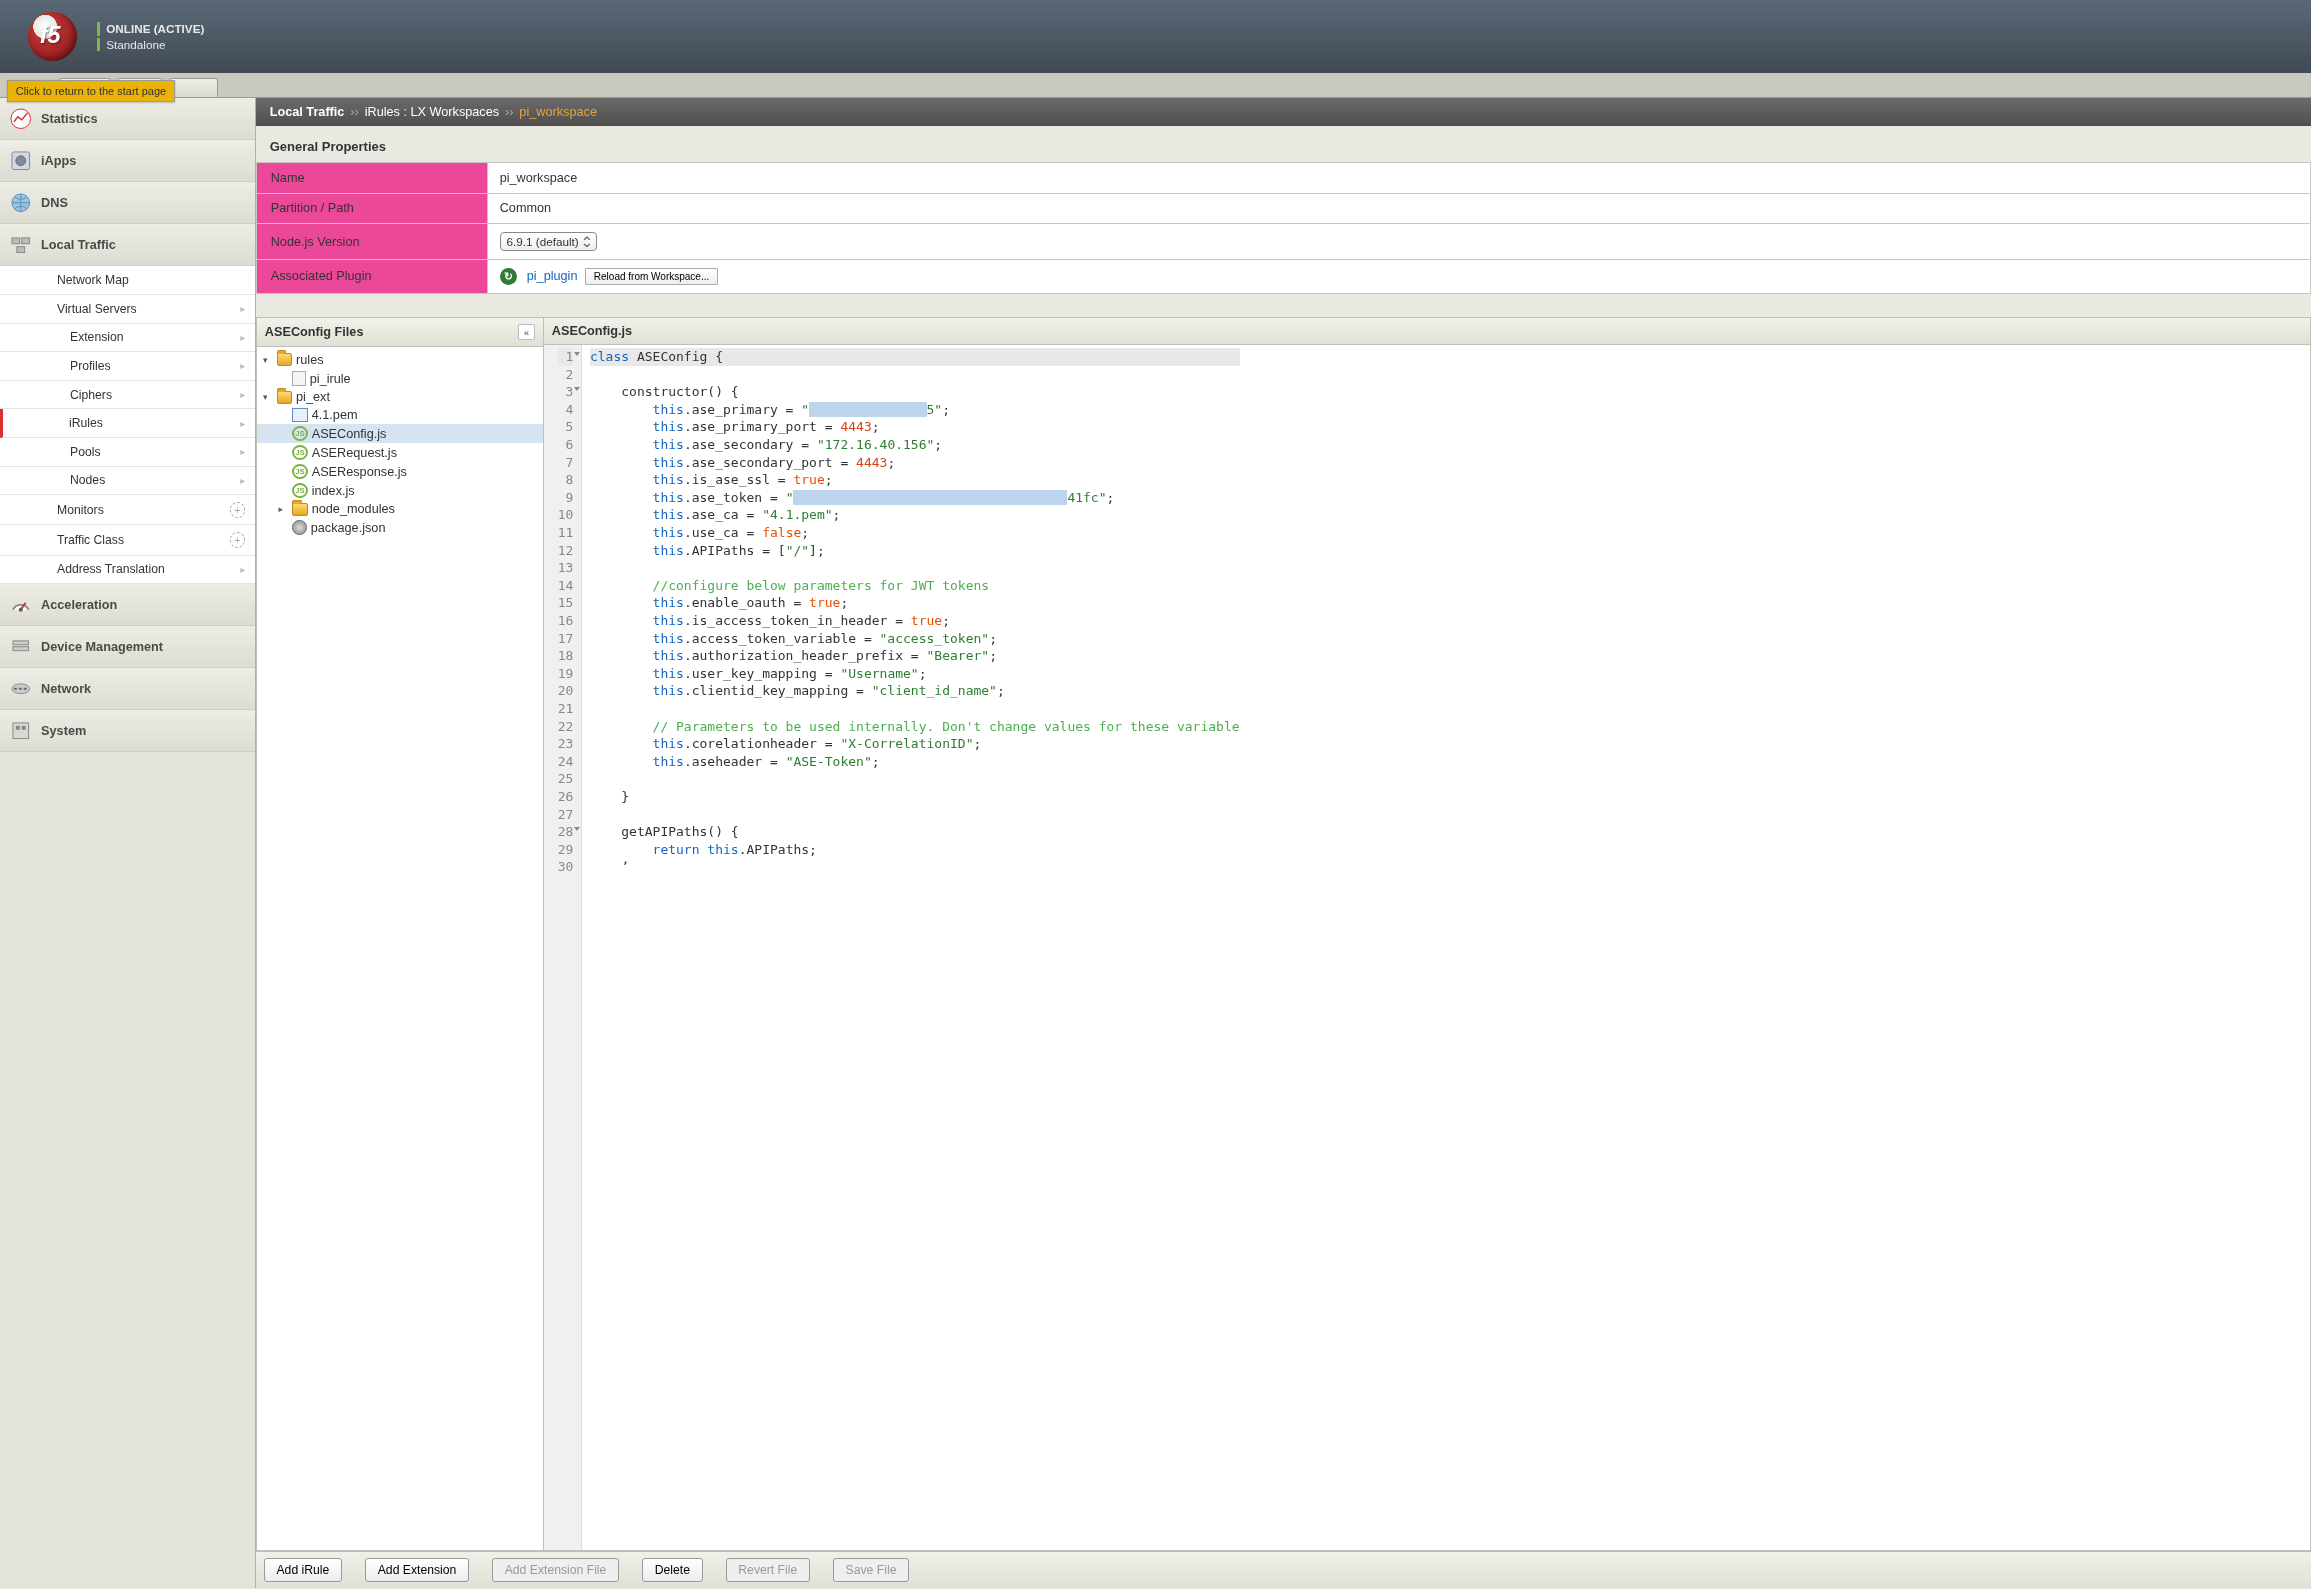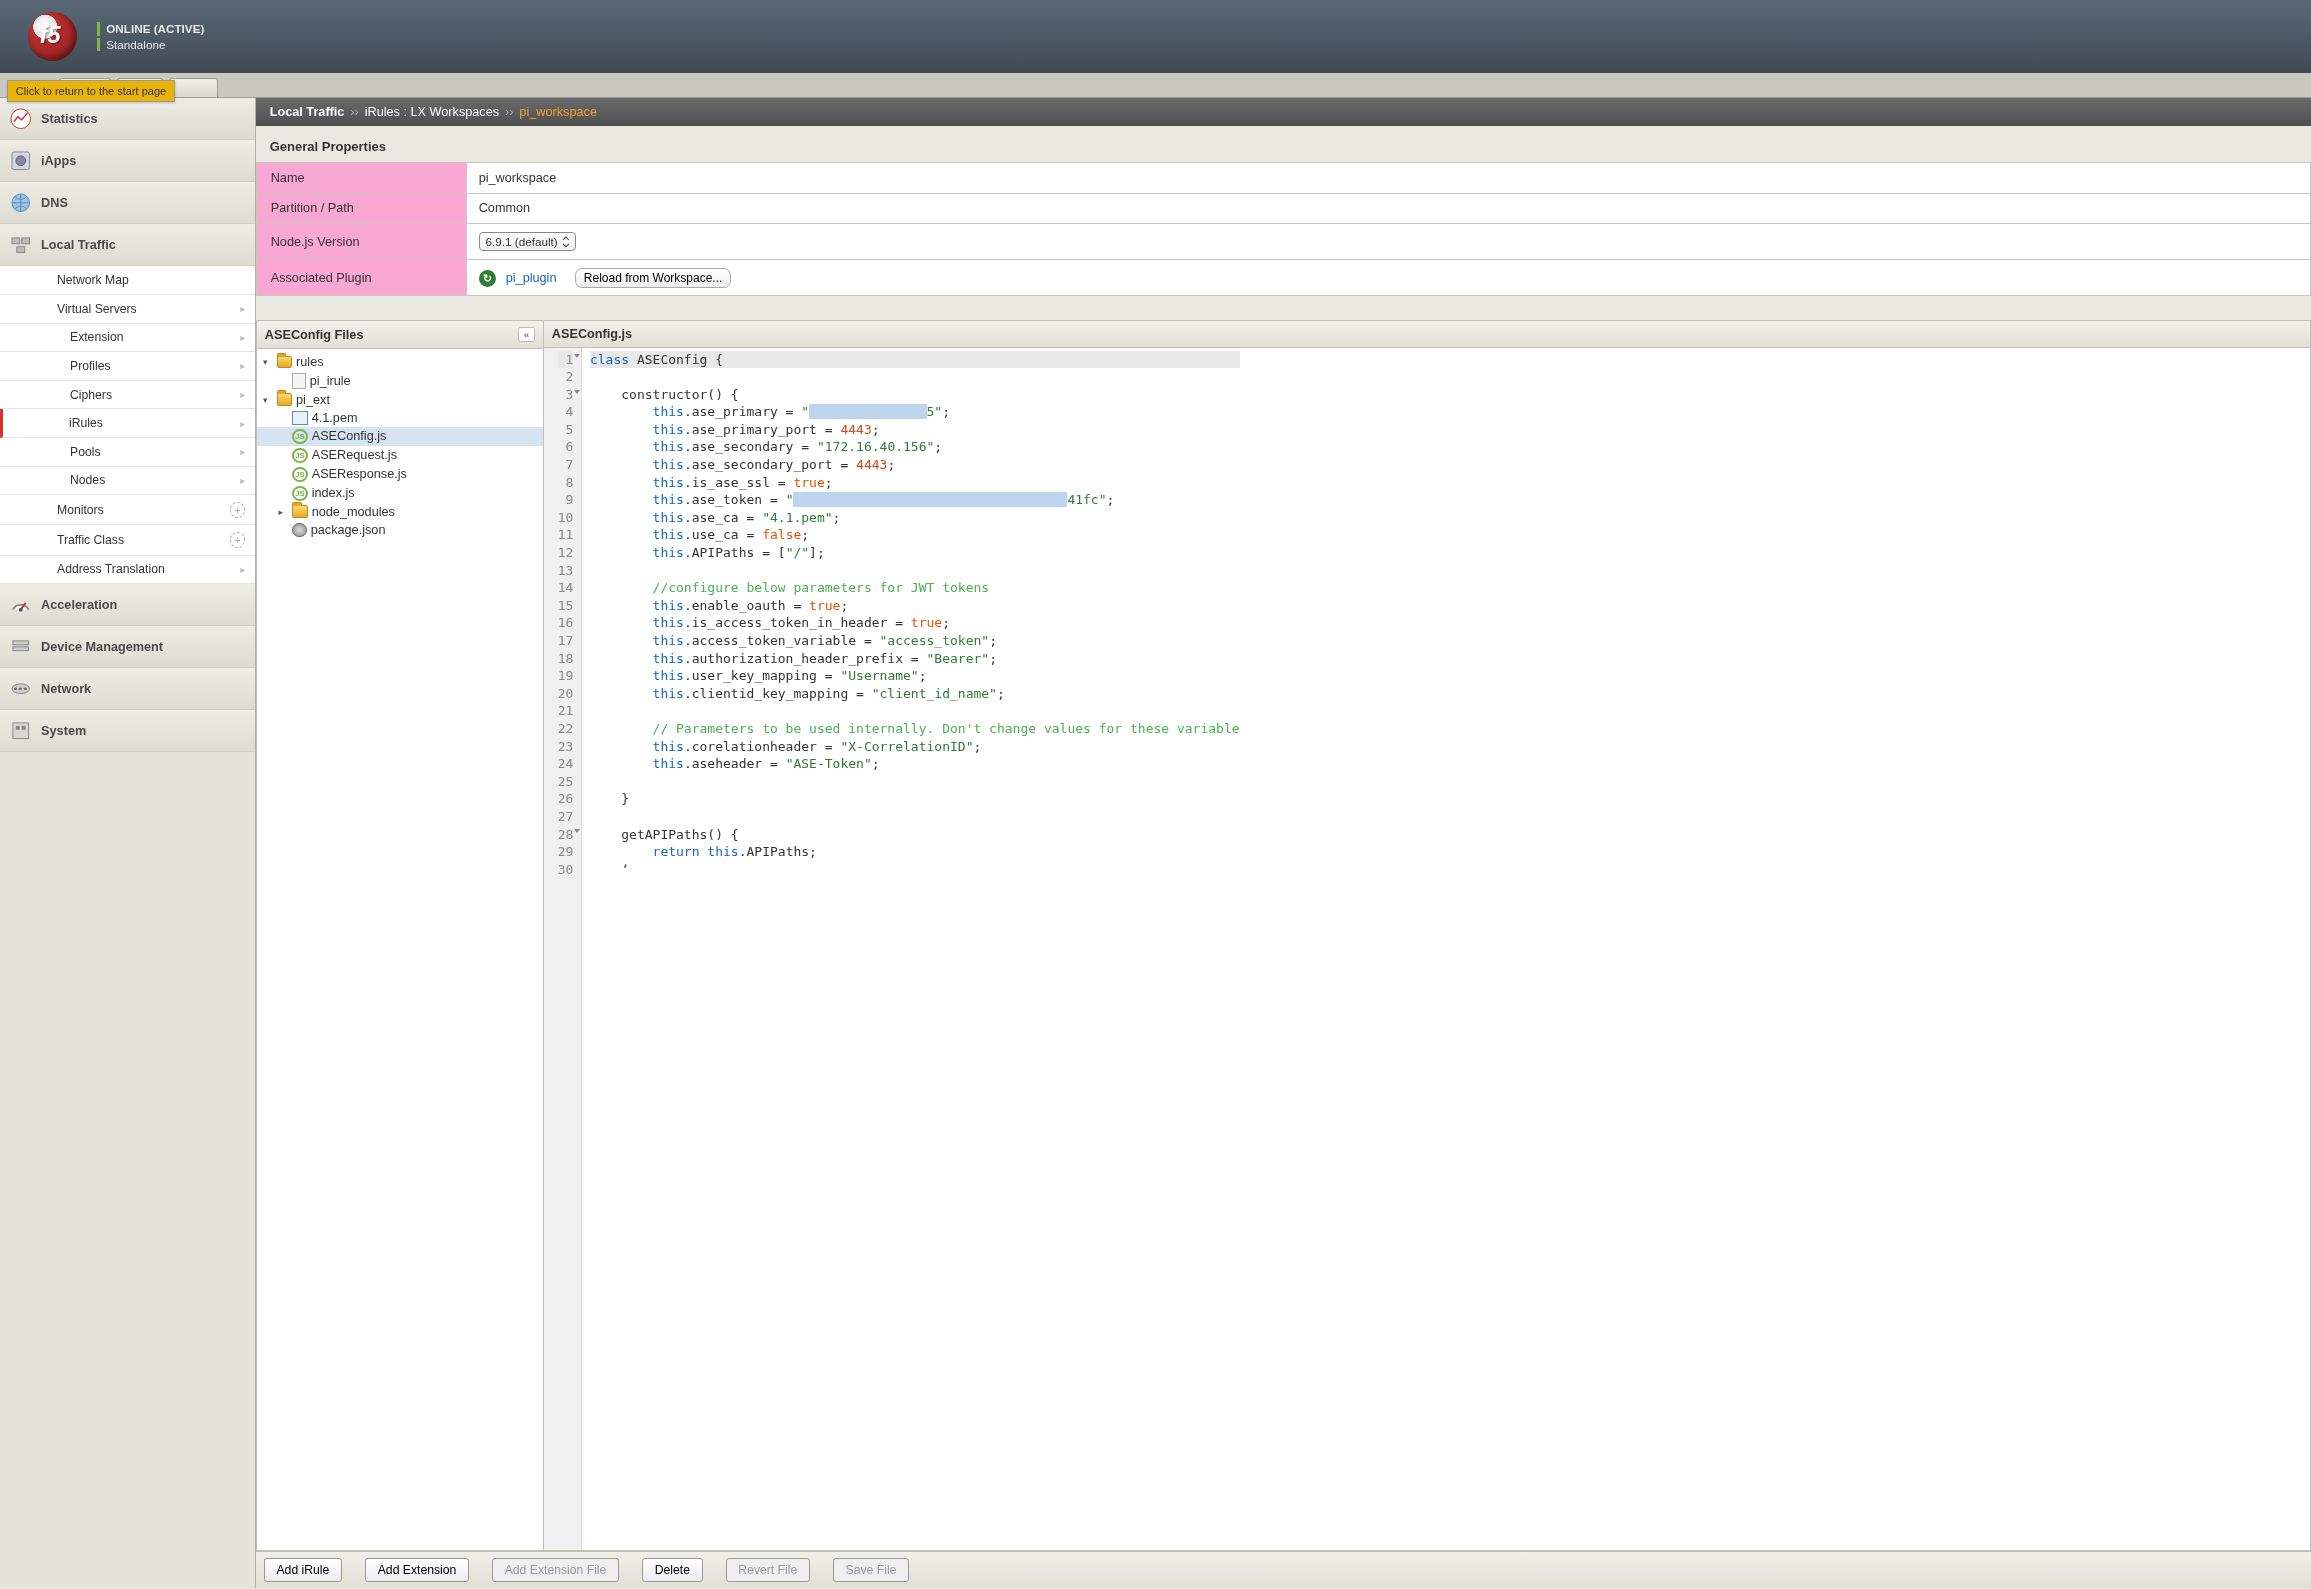--- a/index.html
+++ b/index.html
@@ -25,24 +25,24 @@
 .sub-item.sel.l2{padding-left:66px}
 .chev-r{color:#bbb;font-size:9.8px}
 .plus-c{width:15.6px;height:15.6px;border:1px dashed #aaa;border-radius:50%;display:flex;align-items:center;justify-content:center;color:#aaa;font-size:10.7px}
 .main{flex:1;display:flex;flex-direction:column;overflow:hidden}
 .breadcrumb{background:linear-gradient(#6a6a6a,#4f4f4f);color:#fff;padding:6.8px 13.7px;font-size:12.7px;display:flex;gap:5.9px;align-items:center}
 .breadcrumb .sep{color:#aaa}
 .breadcrumb .cur{color:#f0a030}
 .section-title{font-weight:bold;padding:13.7px 13.7px 7.8px;font-size:13px}
 .prop-table{border-collapse:collapse;width:calc(100% - 0px);margin:0}
 .prop-table td{border:1px solid #c8c8c0;padding:7.8px 11.7px;font-size:12.7px;background:#fff}
-.prop-table td.lbl{background:#f9a8d4;width:210px;padding-left:13.7px}
+.prop-table td.lbl{background:#ec4899;width:231px;padding-left:13.7px}
 .nodever-sel{border:1px solid #888;border-radius:3.9px;padding:2px 5.9px;background:linear-gradient(#fff,#eee);font-size:11.7px;display:inline-flex;align-items:center;gap:3.9px}
 .plugin-link{color:#1565c0;text-decoration:none}
-.reload-btn{border:1px solid #aaa;border-radius:7px;padding:2px 7.8px;background:linear-gradient(#fff,#eee);font-size:12px;margin-left:15px}
+.reload-btn{border:1px solid #aaa;border-radius:1px;padding:2px 7.8px;background:linear-gradient(#fff,#eee);font-size:10px;margin-left:4px}
 .plugin-icon{display:inline-flex;width:17.6px;height:17.6px;border-radius:50%;background:#2e7d32;color:#fff;font-weight:bold;font-size:10.7px;align-items:center;justify-content:center;margin-right:5.9px;vertical-align:middle}
 .ws-row{display:flex;flex:1;min-height:0;margin-top:23.4px}
 .ws-files{width:288px;border:1px solid #bfbfb7;display:flex;flex-direction:column;background:#fff}
 .ws-head{background:linear-gradient(#f2f2ea,#e0e0d7);border-bottom:1px solid #bfbfb7;padding:5.9px 7.8px;font-weight:bold;font-size:12.7px;display:flex;justify-content:space-between;align-items:center}
 .collapse-btn{border:1px solid #bbb;background:#fff;width:17.6px;height:15.6px;display:flex;align-items:center;justify-content:center;font-size:9.8px;color:#777;border-radius:2px}
 .tree{flex:1;overflow:auto;padding:3.9px 0;font-size:12.7px}
 .tree-item{display:flex;align-items:center;padding:2px 5.9px;gap:3.9px;cursor:pointer;white-space:nowrap}
 .tree-item.sel{background:#d6e4f2}
 .tree-indent1{padding-left:21.5px}
 .tree-tri{font-size:8.8px;color:#555;width:9.8px}

